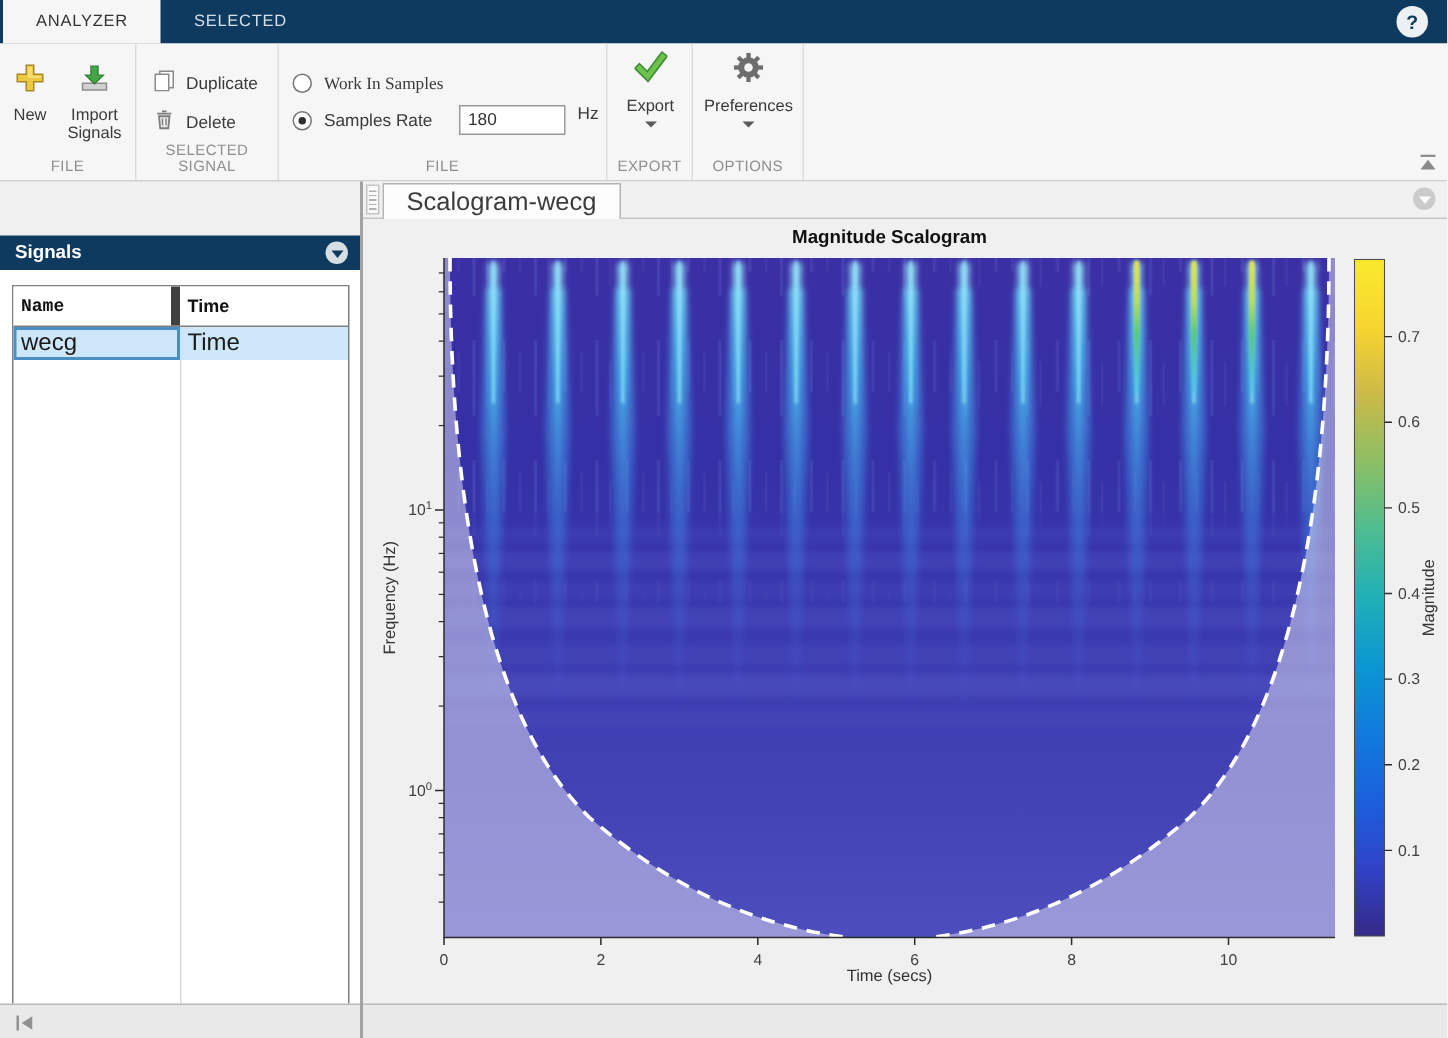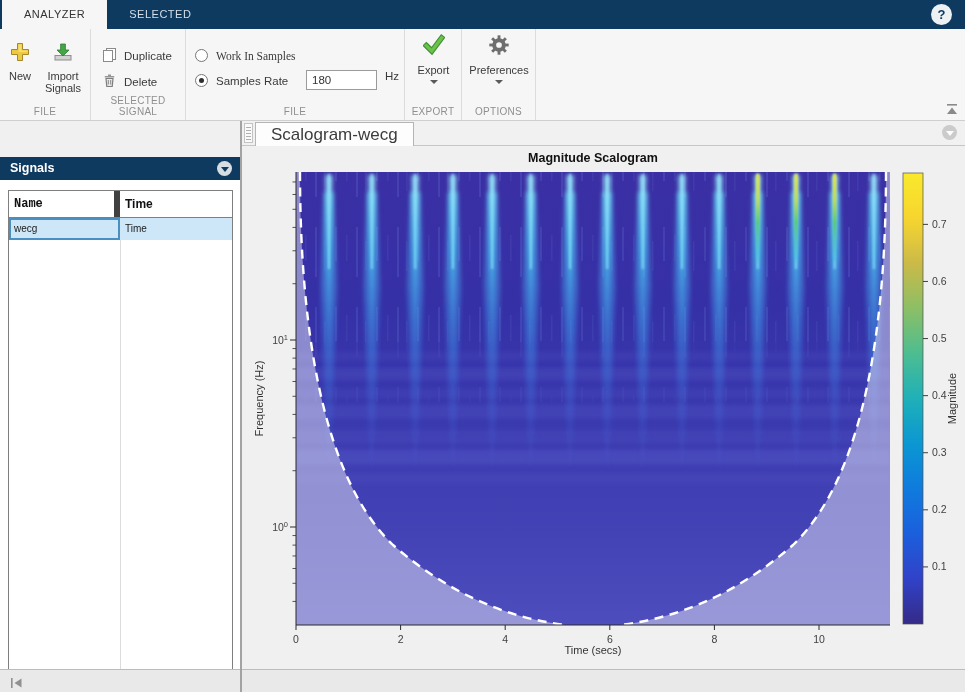--- a/index.html
+++ b/index.html
@@ -43,21 +43,21 @@
   .circle-btn .tri{width:0;height:0;border-left:4px solid transparent;border-right:4px solid transparent;
                    border-top:5px solid #0e3a60;margin-top:1px;}
   .circle-btn.gray{background:#cbcbcb;}
   .circle-btn.gray .tri{border-top-color:#fdfdfd;}
   .table-box{position:absolute;left:8px;top:33px;width:223px;height:502px;border:1px solid #7f7f7f;background:#fff;}
   .col-line{position:absolute;left:111px;top:0;bottom:0;width:1px;background:#dcdcdc;}
   .t-header{position:relative;display:flex;height:26px;border-bottom:1px solid #7f7f7f;background:#fff;}
   .t-header .th{font-size:12px;font-weight:bold;color:#111;line-height:26px;padding-left:5px;box-sizing:border-box;}
   .th.c1{width:111px;border-right:6px solid #404040;font-family:Liberation Mono, monospace;} .th.c2{flex:1;}
   .t-row{position:relative;display:flex;height:22px;background:#cde7f8;}
-  .t-row .td{font-size:10px;color:#1a1a1a;line-height:22px;box-sizing:border-box;}
+  .t-row .td{font-size:16px;color:#1a1a1a;line-height:22px;box-sizing:border-box;}
   .td.c1{width:111px;border:2px solid #4a8fc2;padding-left:3px;line-height:18px;}
   .td.c2{flex:1;padding-left:5px;}
   
   .v-divider{position:absolute;left:240px;top:121px;width:2px;height:571px;background:#a3a3a3;z-index:5;}
   .doc-area{position:absolute;left:242px;top:121px;width:723px;height:548px;}
   .doc-tabbar{position:relative;height:25px;background:#f1f1f1;border-bottom:1px solid #c6c6c6;box-sizing:border-box;}
   .grip{position:absolute;left:2px;top:2px;width:9px;height:20px;background:#fafafa;border:1px solid #c3c3c3;box-sizing:border-box;
         background-image:repeating-linear-gradient(#b0b0b0 0 1px, transparent 1px 3px);background-size:5px 14px;
         background-position:1px 3px;background-repeat:no-repeat;}
   .doc-tab{position:absolute;left:13px;top:1px;height:23px;line-height:23px;padding:0 15px;

